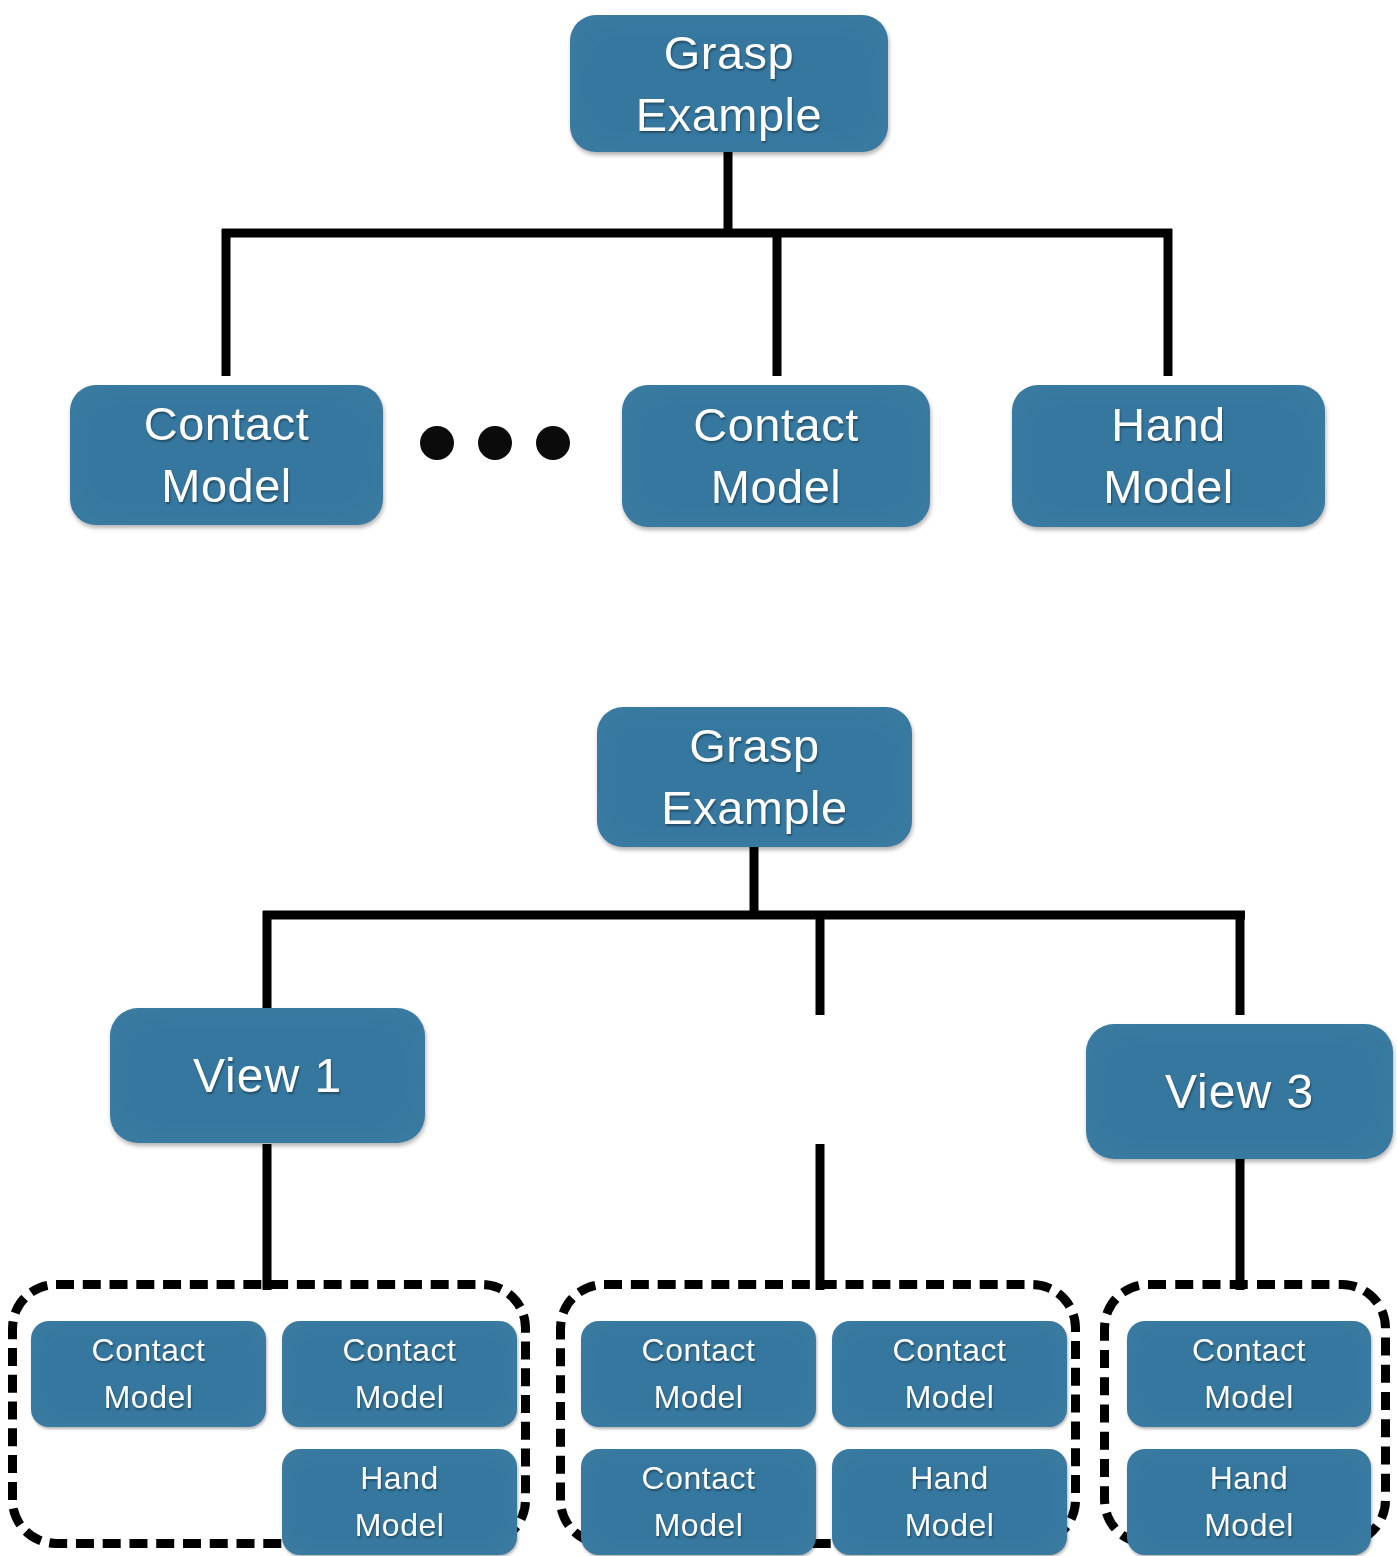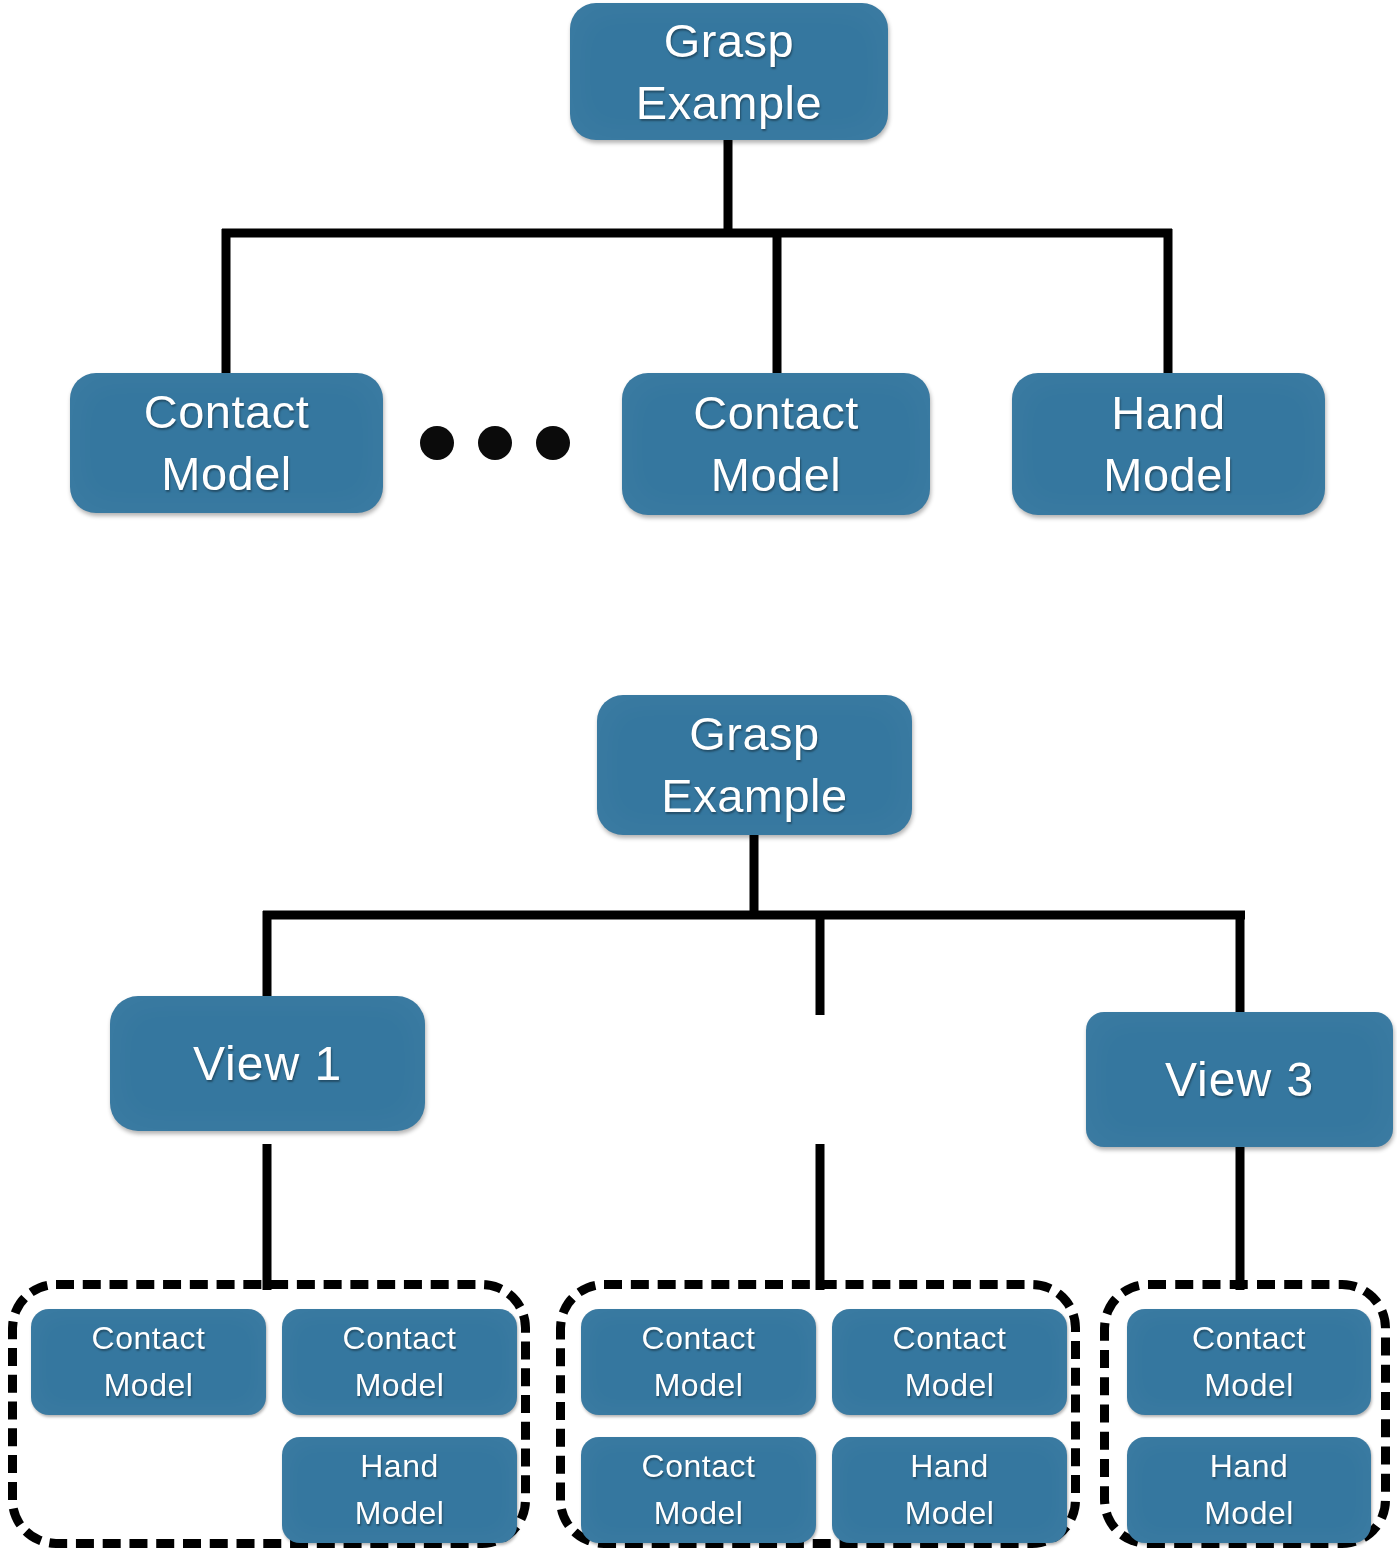--- a/index.html
+++ b/index.html
@@ -32,20 +32,21 @@
     position: absolute;
     z-index: 2;
     background: var(--node-fill);
     color: var(--node-text);
     display: flex;
     flex-direction: column;
     align-items: center;
     justify-content: center;
     box-shadow: 1px 3px 4px rgba(0,0,0,0.30), inset 0 0 40px rgba(255,255,255,0.05);
     text-shadow: 1px 2px 2px rgba(0,0,0,0.35);
+    margin-top: 12px;
   }
   .node-lg {
     border-radius: 26px;
     font-size: 47px;
     line-height: 62px;
     letter-spacing: 0.5px;
   }
   .node-view {
     border-radius: 28px;
     font-size: 48px;
@@ -134,21 +135,21 @@
   <div class="node node-lg" style="left:597px; top:695px; width:315px; height:140px;">
     <span>Grasp</span>
     <span>Example</span>
   </div>
 
   <div class="node node-view" style="left:110px; top:996px; width:315px; height:135px;">
     <span>View 1</span>
   </div>
 
 
-  <div class="node node-view" style="left:1086px; top:1012px; width:307px; height:135px;border-radius:18px;">
+  <div class="node node-view" style="left:1086px; top:1012px; width:307px; height:135px;">
     <span>View 3</span>
   </div>
 
   <div class="group" style="left:8px; top:1280px; width:522px; height:268px;">
     <div class="node node-sm" style="left:14px; top:20px; width:235px; height:106px;">
       <span>Contact</span>
       <span>Model</span>
     </div>
     <div class="node node-sm" style="left:265px; top:20px; width:235px; height:106px;">
       <span>Contact</span>

